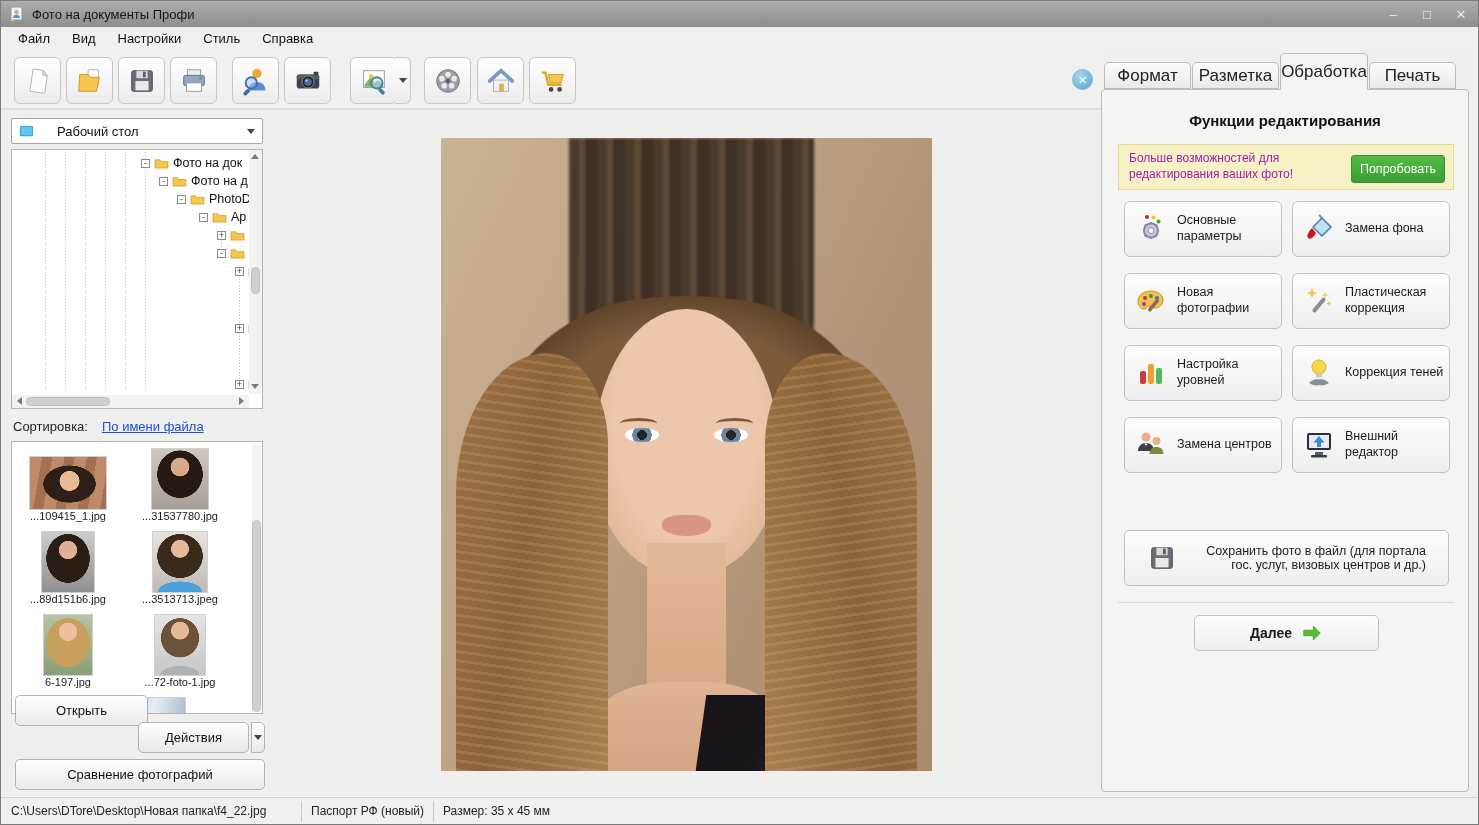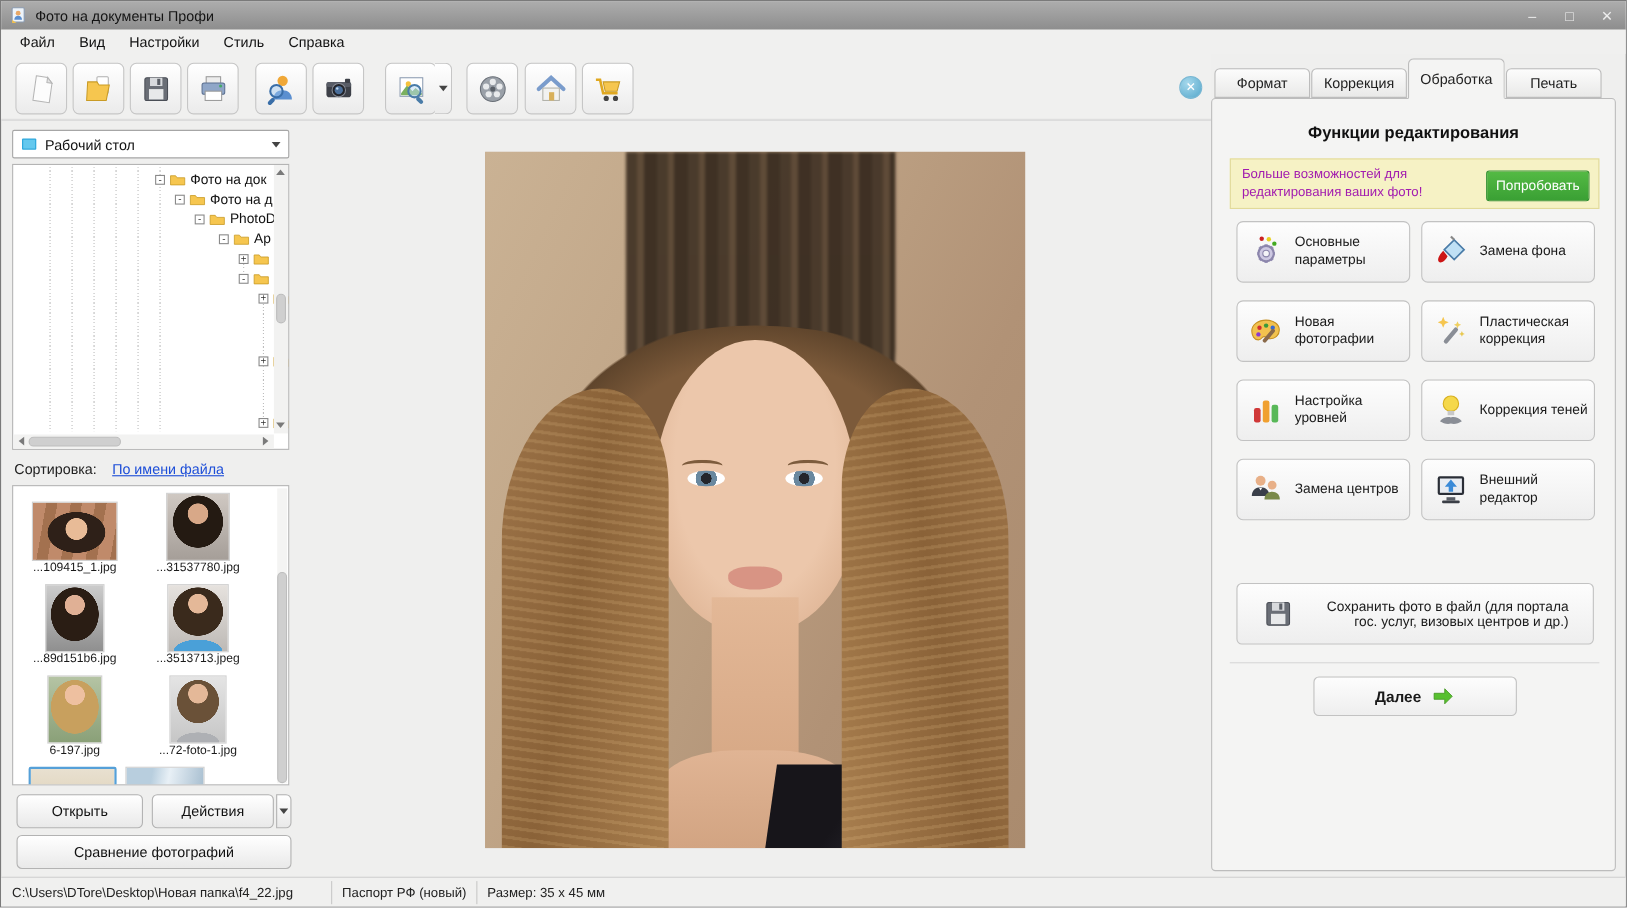--- a/index.html
+++ b/index.html
@@ -22,21 +22,21 @@
   .tbtn{position:absolute;top:8px;width:45px;height:45px;border:1px solid #c6c6c6;border-radius:6px;
         background:linear-gradient(#ffffff,#ebebeb);display:flex;align-items:center;justify-content:center;}
   .tbtn svg{width:30px;height:30px;}
   .tbtn-arrow{position:absolute;top:8px;width:15px;height:45px;border:1px solid #c6c6c6;border-left:none;border-radius:0 6px 6px 0;background:linear-gradient(#ffffff,#ebebeb);display:flex;align-items:center;justify-content:center;}
   .caret-down{width:0;height:0;border-left:4px solid transparent;border-right:4px solid transparent;border-top:5px solid #444;}
   #hintclose{left:1071px;top:68px;width:21px;height:21px;border-radius:50%;
      background:radial-gradient(circle at 35% 30%,#a6d8ec,#54a7cb);border:1px solid #79b7d3;
      color:#fff;font-size:11px;line-height:20px;text-align:center;box-sizing:border-box;}
 
   
-  #folderSelect{left:10px;top:117px;width:252px;height:26px;background:#fff;border:1px solid #a6a6a6;border-radius:2px;box-sizing:border-box;display:flex;align-items:center;gap:7px;padding:0 7px;font-size:13px;color:#111;}
+  #folderSelect{left:10px;top:117px;width:252px;height:26px;background:#fff;border:1px solid #a6a6a6;border-radius:2px;box-sizing:border-box;display:flex;align-items:center;gap:23px;padding:0 7px;font-size:13px;color:#111;}
   #folderSelect .spacer{flex:1;}
   #tree{left:10px;top:148px;width:252px;height:260px;background:#fff;border:1px solid #b4b4b4;box-sizing:border-box;overflow:hidden;}
   .guide{position:absolute;width:1px;background-image:repeating-linear-gradient(#bdbdbd 0 1px,transparent 1px 3px);}
   .trow{position:absolute;height:16px;display:flex;align-items:center;gap:4px;font-size:12.5px;color:#111;white-space:nowrap;}
   .expander{width:9px;height:9px;border:1px solid #8a8a8a;background:#fff;font-size:9px;line-height:7px;text-align:center;color:#333;box-sizing:border-box;flex:none;}
   .fold svg{width:15px;height:12px;}
   .sb-track{position:absolute;background:#f2f2f1;}
   .sb-thumb{position:absolute;background:#cfcfcf;border:1px solid #bdbdbd;border-radius:6px;box-sizing:border-box;}
   .arr-up{width:0;height:0;border-left:4px solid transparent;border-right:4px solid transparent;border-bottom:5px solid #7a7a7a;}
   .arr-dn{width:0;height:0;border-left:4px solid transparent;border-right:4px solid transparent;border-top:5px solid #7a7a7a;}
@@ -107,21 +107,21 @@
   .ph-chest{left:32%;top:86%;width:36%;height:14%;border-radius:40% 40% 0 0;background:linear-gradient(#e0b494,#d2a482);}
   .ph-jacket{left:53%;top:88%;width:25%;height:12%;transform:skewX(-8deg);
       background:linear-gradient(120deg,#17151a 0 55%,#2c2a32 100%);}
   .ph-hairL{left:3%;top:34%;width:31%;height:66%;border-radius:60% 40% 0 0 / 34% 22% 0 0;
       background:repeating-linear-gradient(8deg,rgba(255,220,160,.14) 0 3px,rgba(0,0,0,0) 3px 9px),linear-gradient(100deg,#9c7348 0%,#8a6238 45%,#a87e4e 100%);}
   .ph-hairR{right:3%;top:34%;width:31%;height:66%;border-radius:40% 60% 0 0 / 22% 34% 0 0;
       background:repeating-linear-gradient(-8deg,rgba(255,220,160,.14) 0 3px,rgba(0,0,0,0) 3px 9px),linear-gradient(260deg,#9c7348 0%,#8a6238 45%,#a87e4e 100%);}
 
   
   .tab{position:absolute;top:61px;height:27px;border:1px solid #bcbcbc;border-radius:5px 5px 0 0;
-       background:linear-gradient(#fcfcfc,#e9e9e8);font-size:13px;color:#222;display:flex;align-items:center;justify-content:center;box-sizing:border-box;z-index:1;}
+       background:linear-gradient(#fcfcfc,#e9e9e8);font-size:17px;color:#222;display:flex;align-items:center;justify-content:center;box-sizing:border-box;z-index:1;}
   .tab.active{top:52px;height:37px;background:#f4f4f3;border-bottom:1px solid #f4f4f3;z-index:3;}
   #rpanel{left:1100px;top:88px;width:368px;height:703px;background:#f4f4f3;border:1px solid #bcbcbc;border-radius:4px;box-sizing:border-box;z-index:2;}
   #rpanel .in{position:absolute;}
   #rpHeader{left:0;top:22px;width:100%;text-align:center;font-size:15px;font-weight:bold;color:#111;}
   #promo{left:16px;top:54px;width:336px;height:46px;background:#f6f2c5;border:1px solid #e2da9a;box-sizing:border-box;}
   #promoText{position:absolute;left:10px;top:6px;width:225px;font-size:12px;line-height:1.3;color:#a21caf;}
   #promoBtn{position:absolute;right:8px;top:10px;width:92px;height:26px;border-radius:3px;border:1px solid #349133;
       background:linear-gradient(#54ba44,#3aa034);color:#fff;font-size:12.5px;display:flex;align-items:center;justify-content:center;}
   .fbtn{position:absolute;width:158px;height:56px;border:1px solid #c2c2c2;border-radius:6px;
       background:linear-gradient(#fdfdfd,#eeeeee);box-sizing:border-box;display:flex;align-items:center;gap:10px;padding-left:10px;}
@@ -444,21 +444,21 @@
           <div class="fname">...72-foto-1.jpg</div>
         </div>
     </div>
     <div class="p7"></div>
     <div class="p8"></div>
     <div id="listScroll">
         <div class="sb-thumb"></div>
       </div>
   </div>
 
-  <div class="pbtn abs" style="left:14px;top:721px;width:115px;height:31px">Открыть</div>
+  <div class="pbtn abs" style="left:14px;top:694px;width:133px;height:31px">Открыть</div>
   <div class="pbtn abs" style="left:137px;top:721px;width:111px;height:31px">Действия</div>
   <div class="pbtn abs" style="left:250px;top:721px;width:14px;height:31px;border-radius:0 5px 5px 0">
       <span class="caret-down"></span>
     </div>
   <div class="pbtn abs" style="left:14px;top:758px;width:250px;height:31px">Сравнение фотографий</div>
 
   <div id="photo" class="abs">
     <div class="ly ph-bg"></div>
     <div class="ly ph-streaks"></div>
     <div class="ly ph-crown"></div>
@@ -469,21 +469,21 @@
     <div class="ly ph-eye" style="left:55.5%"></div>
     <div class="ly ph-lips"></div>
     <div class="ly ph-neck"></div>
     <div class="ly ph-chest"></div>
     <div class="ly ph-jacket"></div>
     <div class="ly ph-hairL"></div>
     <div class="ly ph-hairR"></div>
   </div>
 
   <div class="tab abs" style="left:1103px;width:87px">Формат</div>
-  <div class="tab abs" style="left:1191px;width:87px">Коррекция</div>
+  <div class="tab abs" style="left:1191px;width:87px">Разметка</div>
   <div class="tab active abs" style="left:1279px;width:88px">Обработка</div>
   <div class="tab abs" style="left:1368px;width:87px">Печать</div>
 
   <div id="rpanel" class="abs">
     <div id="rpHeader" class="in">Функции редактирования</div>
 
     <div id="promo" class="in">
       <div id="promoText">Больше возможностей для редактирования ваших фото!</div>
       <div id="promoBtn">Попробовать</div>
     </div>

